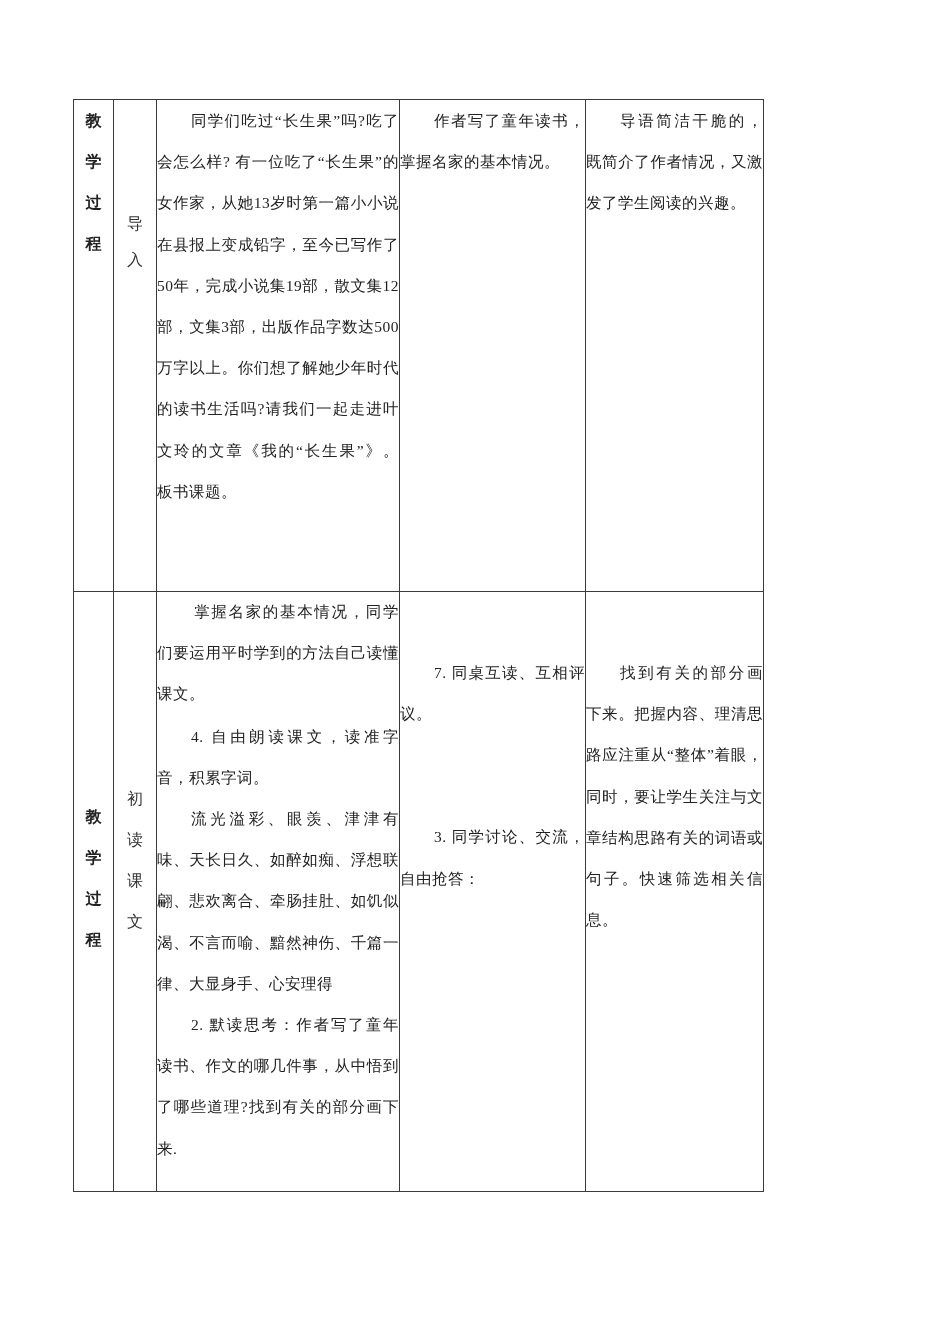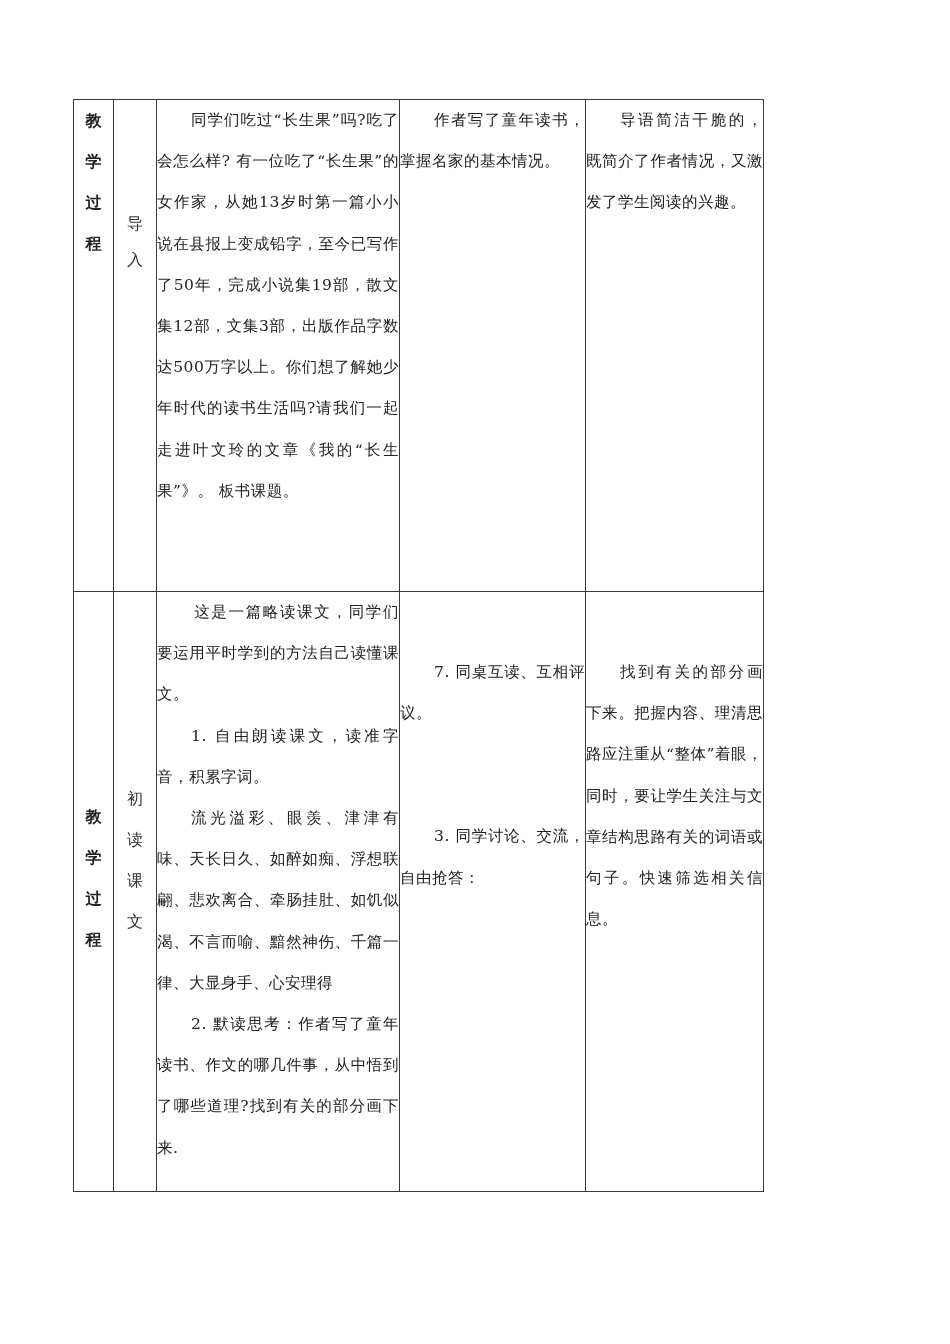--- a/index.html
+++ b/index.html
@@ -11,21 +11,21 @@
     table.lesson td { border: 1.3px solid #3a3a3a; vertical-align: top; padding: 0; }
     col.c1 { width: 40px; } col.c2 { width: 43px; } col.c3 { width: 243px; }
     col.c4 { width: 186px; } col.c5 { width: 178px; }
     .vert { font-family: "DejaVu Sans", "Liberation Sans", sans-serif; font-weight: bold;
             font-size: 16px; text-align: center; line-height: 41px; }
     .vert span, .vert2 span { display: block; }
     .vert2 { font-size: 16px; text-align: center; line-height: 41px; color: #333; }
     .txt { font-size: 15.5px; line-height: 41.2px; padding: 0 8px 0 9px; letter-spacing: 0.5px;
            text-align: justify; }
     .txt p { margin: 0; }
-    .ind2 { text-indent: 2.2em; }
+    .ind2 { text-indent: 2.2em; font-family: Liberation Serif, serif; }
     .ind3 { text-indent: 2.4em; }
     .r1 { height: 492px; }
     .r2 { height: 600px; }
   </style>
 </head>
 <body>
 
 <div class="page">
   <table class="lesson">
     <colgroup>
@@ -64,22 +64,22 @@
         <span>过</span>
         <span>程</span>
       </td>
       <td class="vert2" style="padding-top:186px;">
         <span>初</span>
         <span>读</span>
         <span>课</span>
         <span>文</span>
       </td>
       <td class="txt">
-        <p class="ind3">这是一篇略读课文，同学们要运用平时学到的方法自己读懂课文。</p>
-        <p class="ind2">1. 自由朗读课文，读准字音，积累字词。</p>
+        <p class="ind3">掌握名家的基本情况，同学们要运用平时学到的方法自己读懂课文。</p>
+        <p class="ind2">4. 自由朗读课文，读准字音，积累字词。</p>
         <p class="ind2">流光溢彩、眼羡、津津有味、天长日久、如醉如痴、浮想联翩、悲欢离合、牵肠挂肚、如饥似渴、不言而喻、黯然神伤、千篇一律、大显身手、心安理得</p>
         <p class="ind2">2. 默读思考：作者写了童年读书、作文的哪几件事，从中悟到了哪些道理?找到有关的部分画下来.</p>
       </td>
       <td class="txt" style="padding-top:60px;">
         <p class="ind2">7. 同桌互读、互相评议。</p>
         <p class="ind2" style="margin-top:82px;">3. 同学讨论、交流，自由抢答：</p>
       </td>
       <td class="txt" style="padding-top:60px;">
         <p class="ind2">找到有关的部分画下来。把握内容、理清思路应注重从“整体”着眼，同时，要让学生关注与文章结构思路有关的词语或句子。快速筛选相关信息。</p>
       </td>

